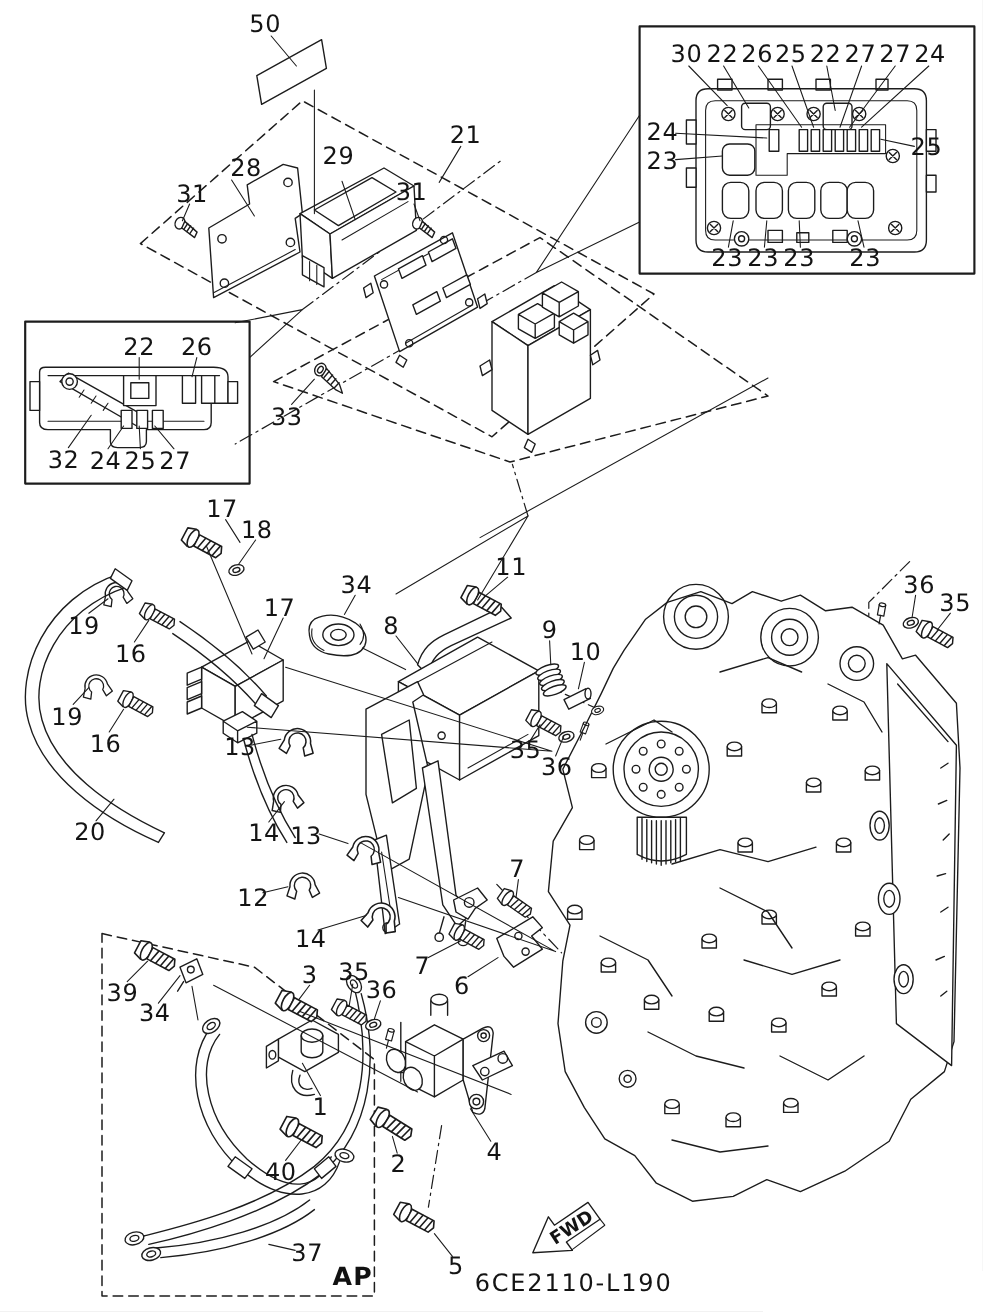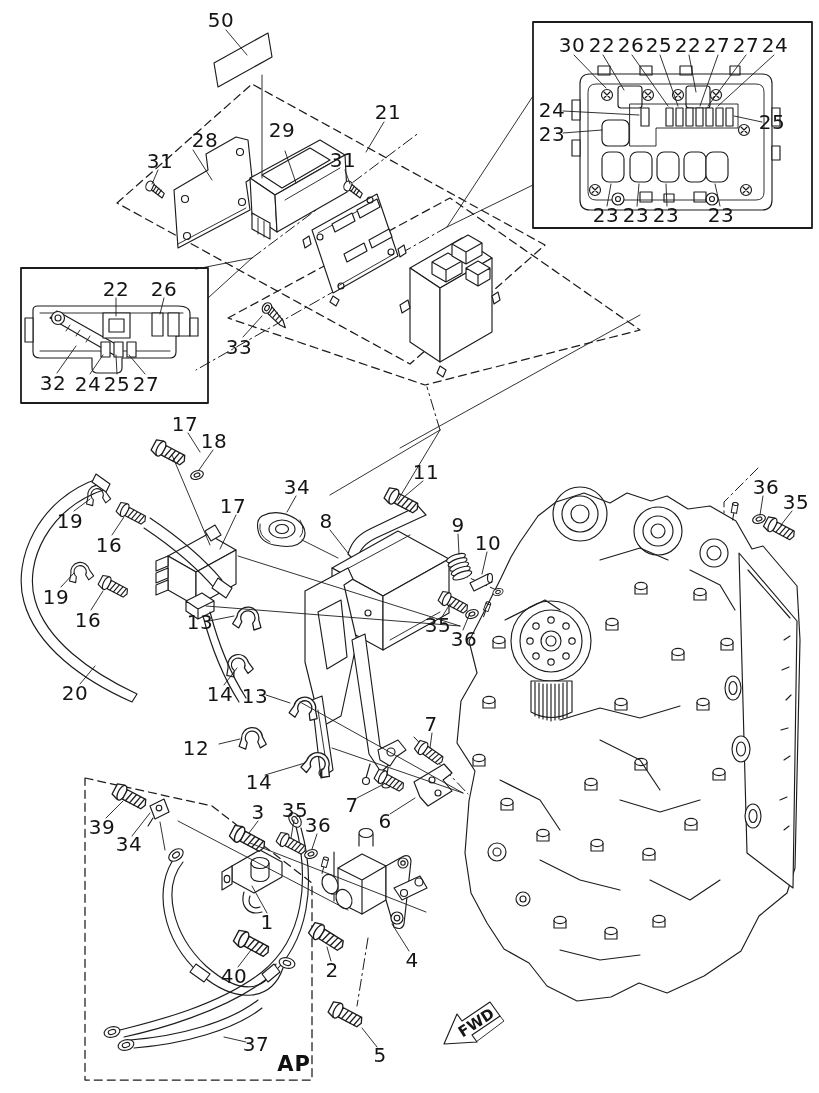--- a/index.html
+++ b/index.html
@@ -453,32 +453,33 @@
 <div class="co" style="left:109px;top:545px">16</div>
 <div class="co" style="left:56px;top:597px">19</div>
 <div class="co" style="left:88px;top:620px">16</div>
 <div class="co" style="left:233px;top:506px">17</div>
 <div class="co" style="left:200px;top:622px">13</div>
 <div class="co" style="left:438px;top:625px">35</div>
 <div class="co" style="left:464px;top:639px">36</div>
 <div class="co" style="left:220px;top:694px">14</div>
 <div class="co" style="left:255px;top:696px">13</div>
 <div class="co" style="left:75px;top:693px">20</div>
-<div class="co" style="left:196px;top:748px">12</div>
+<div class="co" style="left:211px;top:748px">12</div>
 <div class="co" style="left:259px;top:782px">14</div>
 <div class="co" style="left:431px;top:724px">7</div>
 <div class="co" style="left:352px;top:805px">7</div>
 <div class="co" style="left:385px;top:821px">6</div>
 <div class="co" style="left:258px;top:812px">3</div>
 <div class="co" style="left:295px;top:810px">35</div>
 <div class="co" style="left:318px;top:825px">36</div>
 <div class="co" style="left:102px;top:827px">39</div>
 <div class="co" style="left:129px;top:844px">34</div>
 <div class="co" style="left:267px;top:922px">1</div>
 <div class="co" style="left:332px;top:970px">2</div>
 <div class="co" style="left:412px;top:960px">4</div>
 <div class="co" style="left:234px;top:976px">40</div>
 <div class="co" style="left:256px;top:1044px">37</div>
 <div class="co" style="left:380px;top:1055px">5</div>
 
 <div class="ap" style="left:294px;top:1064px">AP</div>
+<div class="code" style="left:478px;top:1069px">6CE2110-L190</div>
 
 </div>
 
 </body></html>

